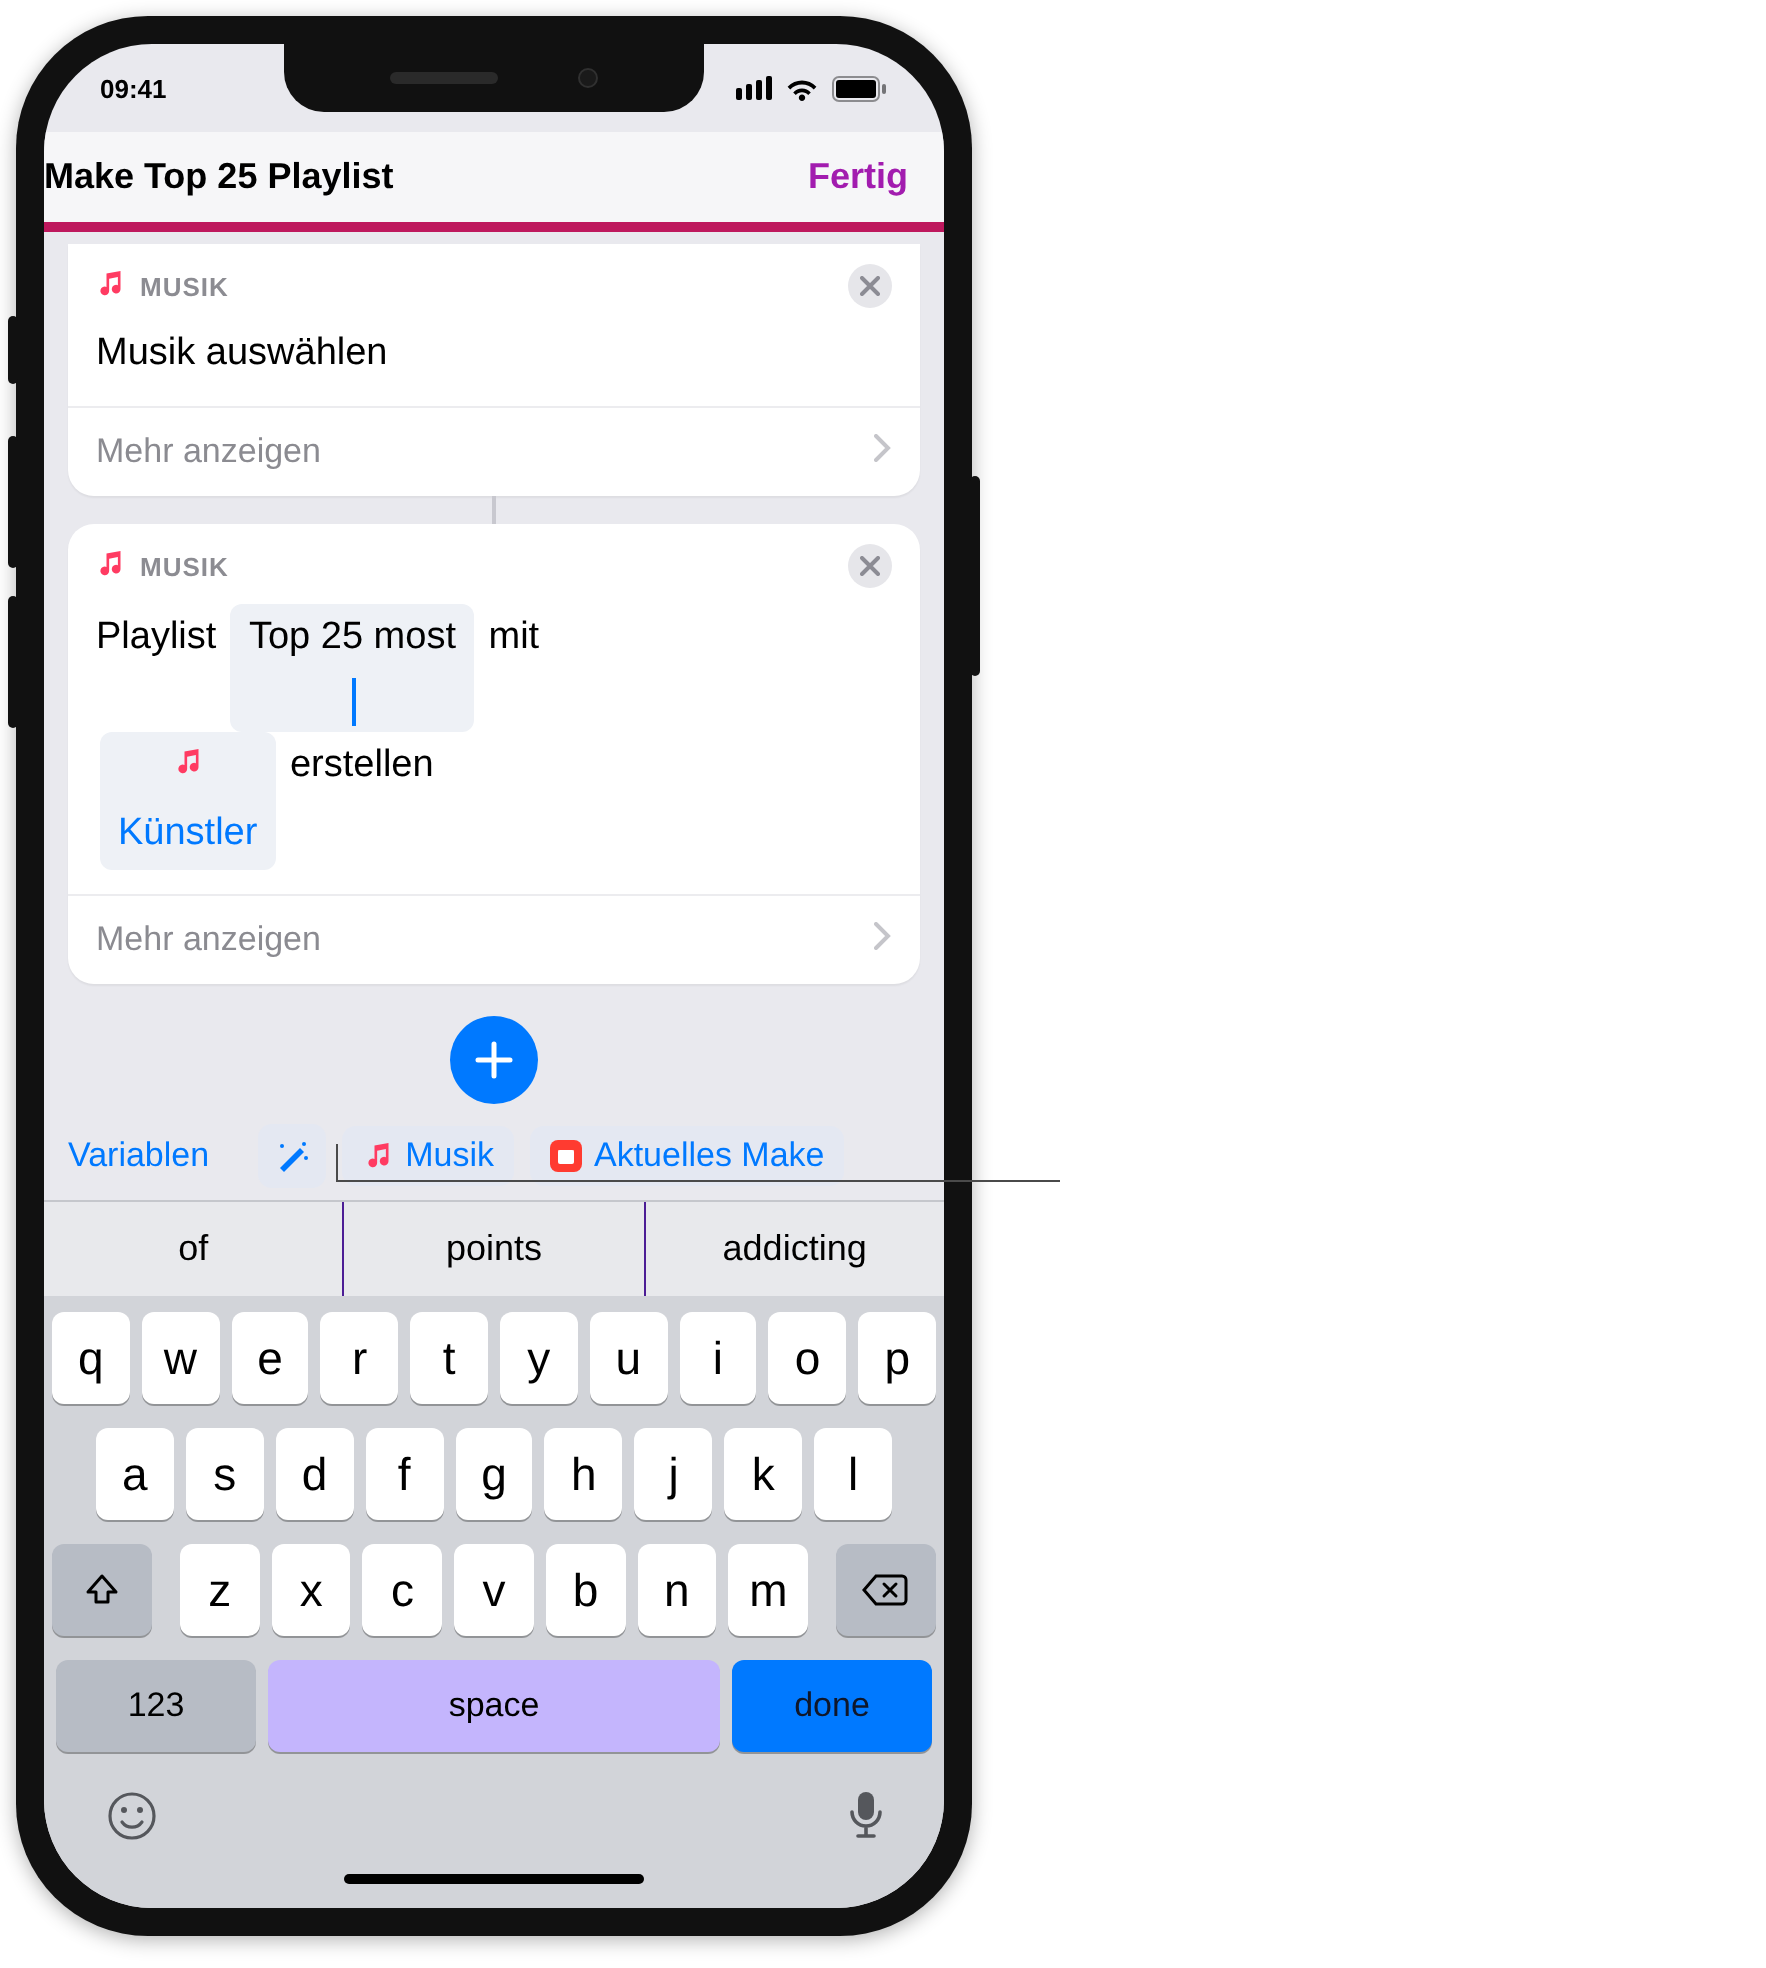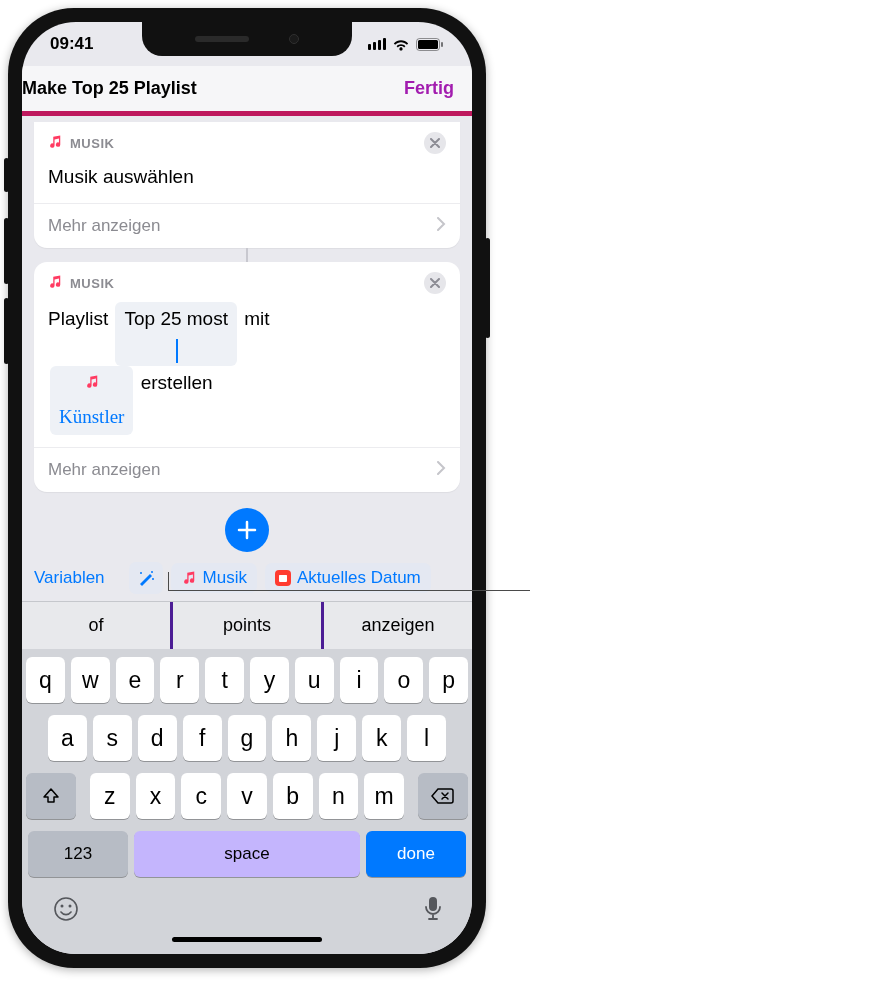--- a/index.html
+++ b/index.html
@@ -21,21 +21,21 @@
   .notch {
     position:absolute; top:0; left:50%; transform:translateX(-50%);
     width:210px; height:34px; background:#111; border-bottom-left-radius:20px;
     border-bottom-right-radius:20px; z-index:20; display:flex; align-items:center; justify-content:center; gap:40px;
   }
   .notch .speaker{ width:54px; height:6px; background:#2a2a2a; border-radius:3px;}
   .notch .cam{ width:10px; height:10px; background:#1a1a1a; border-radius:50%; border:1px solid #303030;}
   .status-bar {
     position:absolute; top:0; left:0; right:0; height:44px; display:flex;
     justify-content:space-between; align-items:center; padding:0 28px; z-index:10;
-    font-weight:600; font-size:17px; color:#000;
+    font-weight:600; font-size:13px; color:#000;
   }
   .status-icons{ display:flex; align-items:center; gap:6px;}
   .sig-bars{ display:flex; align-items:flex-end; gap:2px; }
   .sig-bars span{ width:3px; background:#000; border-radius:1px;}
   .sig-bars span:nth-child(1){height:6px;} .sig-bars span:nth-child(2){height:8px;}
   .sig-bars span:nth-child(3){height:10px;} .sig-bars span:nth-child(4){height:12px;}
   .wifi-icon svg, .battery-icon svg { display:block; }
   .nav-bar {
     position:absolute; top:44px; left:0; right:0; height:50px; background:#f6f6f8;
     display:flex; align-items:center; border-bottom:5px solid #be185d;
@@ -67,21 +67,21 @@
   .token{
     display:inline-flex; align-items:center; gap:5px; background:#eef1f6;
     border-radius:6px; padding:2px 9px 3px 9px; margin:0 2px;flex-direction:column;
   }
   .token.selecting{ position:relative;}
   .caret{
     display:inline-block; width:2px; height:24px; background:#0079ff; vertical-align:middle;
     margin-left:2px; align-self:center;
   }
   .token-text{font-size:19px;}
-  .token.blue .token-text{ color:#0079ff;font-family:Liberation Serif, serif;}
+  .token.blue .token-text{ color:#0079ff;}
   .music-note{ width:14px; height:14px;}
   .add-btn{
     width:44px; height:44px; border-radius:50%; background:#0079ff; margin:16px auto 10px auto;
     display:flex; align-items:center; justify-content:center; color:#fff;
   }
   .var-bar{
     display:flex; align-items:center; gap:8px; padding:0 12px 10px 12px;
     font-size:17px;
   }
   .var-bar-label{ color:#0079ff; margin-right:16px;}
@@ -95,40 +95,40 @@
   .keyboard-area{
     position:absolute; left:0; right:0; bottom:0;
     background:#d2d4d9;
   }
   .suggest-row{
     display:flex; background:#e8e9ec; border-top:1px solid #c5c7cc;
   }
   .suggest{
     flex:1; text-align:center; padding:13px 0; font-size:18px; color:#000;
   }
-  .suggest + .suggest{ border-left:3px solid #4c1d95;}
+  .suggest + .suggest{ border-left:1px solid #4c1d95;}
   .kbd{ padding:8px 4px 4px 4px;}
   .krow{ display:flex; justify-content:center; gap:6px; margin-bottom:12px;}
   .key{
     background:#fff; border-radius:6px; height:46px; flex:1; max-width:40px;
     display:flex; align-items:center; justify-content:center; font-size:23px;
     box-shadow:0 1px 0 rgba(0,0,0,0.3);
   }
   .krow.r2{ padding:0 22px;}
   .key-mod{
     background:#b7bcc5; border-radius:6px; height:46px;
     display:flex; align-items:center; justify-content:center; font-size:17px;
     box-shadow:0 1px 0 rgba(0,0,0,0.3); color:#000;
   }
   .krow.r3 .key-mod{ width:50px;}
   .krow.r3 .mid{ display:flex; gap:6px; flex:1; justify-content:center; margin:0 8px;}
   .krow.r4{ gap:6px; padding:0 2px;}
   .krow.r4 .k123{ width:100px;}
   .krow.r4 .kspace{ flex:1; background:#c4b5fd; font-size:17px;}
-  .krow.r4 .kdone{ width:100px; background:#0079ff; color:#ffffff; font-size:17px;text-align:center;}
+  .krow.r4 .kdone{ width:100px; background:#0079ff; color:#0f172a; font-size:17px;text-align:center;}
   .bottom-bar{
     display:flex; justify-content:space-between; align-items:center;
     padding:6px 26px 2px 26px; color:#55575c;
   }
   .home-ind{ width:150px; height:5px; background:#000; border-radius:3px; margin:8px auto 8px auto;}
   .callout-line{
     position:absolute; top:590px; left:168px; width:362px; height:1px; background:#4a4a4a;
   }
   .callout-tick{
     position:absolute; top:572px; left:168px; width:1px; height:18px; background:#4a4a4a;
@@ -272,29 +272,29 @@
           </span>
           <span>Musik</span>
         </span>
         <span class="chip">
           <span class="ci red">
             <svg width="10" height="10" viewBox="0 0 10 10">
                 <rect x="1" y="2" width="8" height="7" rx="1" fill="#fff"></rect>
                 <rect x="1" y="2" width="8" height="2" fill="#fff" opacity="0.5"></rect>
               </svg>
           </span>
-          <span>Aktuelles Datum</span>
+          <span>Aktuelles Make</span>
         </span>
       </div>
 
       <div class="keyboard-area">
         <div class="suggest-row">
           <div class="suggest">of</div>
           <div class="suggest">points</div>
-          <div class="suggest">anzeigen</div>
+          <div class="suggest">addicting</div>
         </div>
         <div class="kbd">
           <div class="krow r1" id="krow1">
               <div class="key">q</div>
               <div class="key">w</div>
               <div class="key">e</div>
               <div class="key">r</div>
               <div class="key">t</div>
               <div class="key">y</div>
               <div class="key">u</div>

